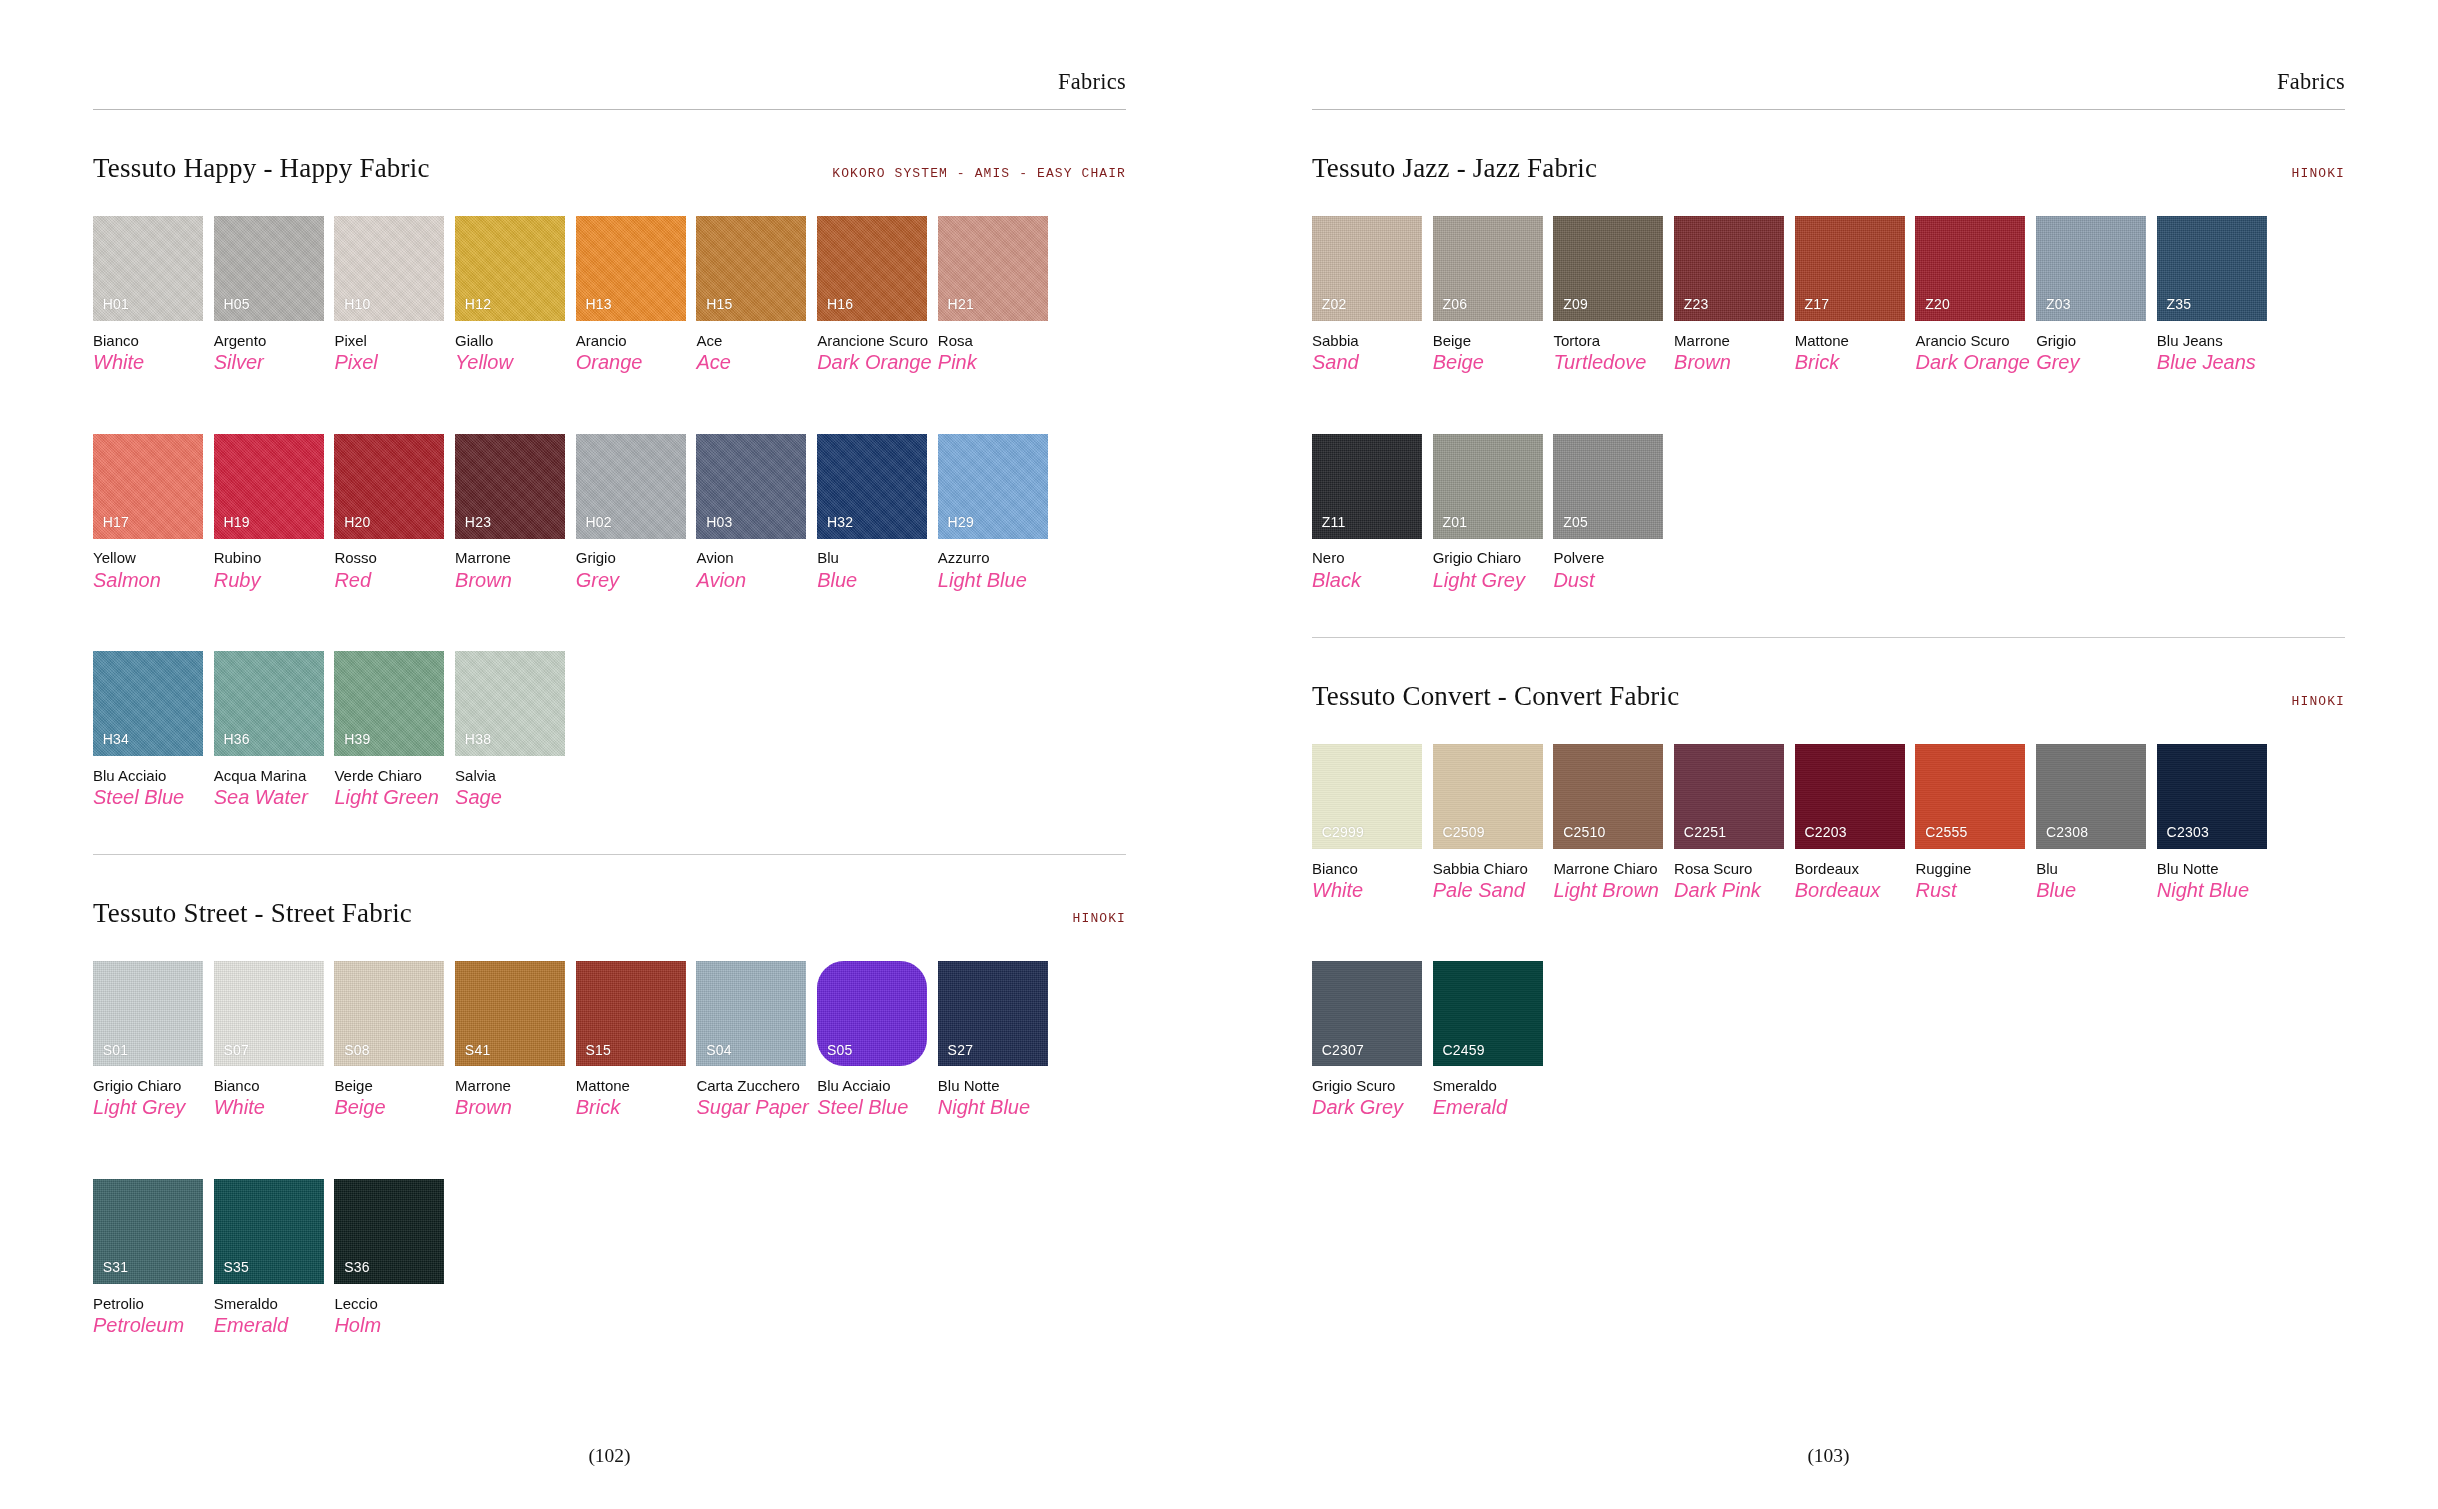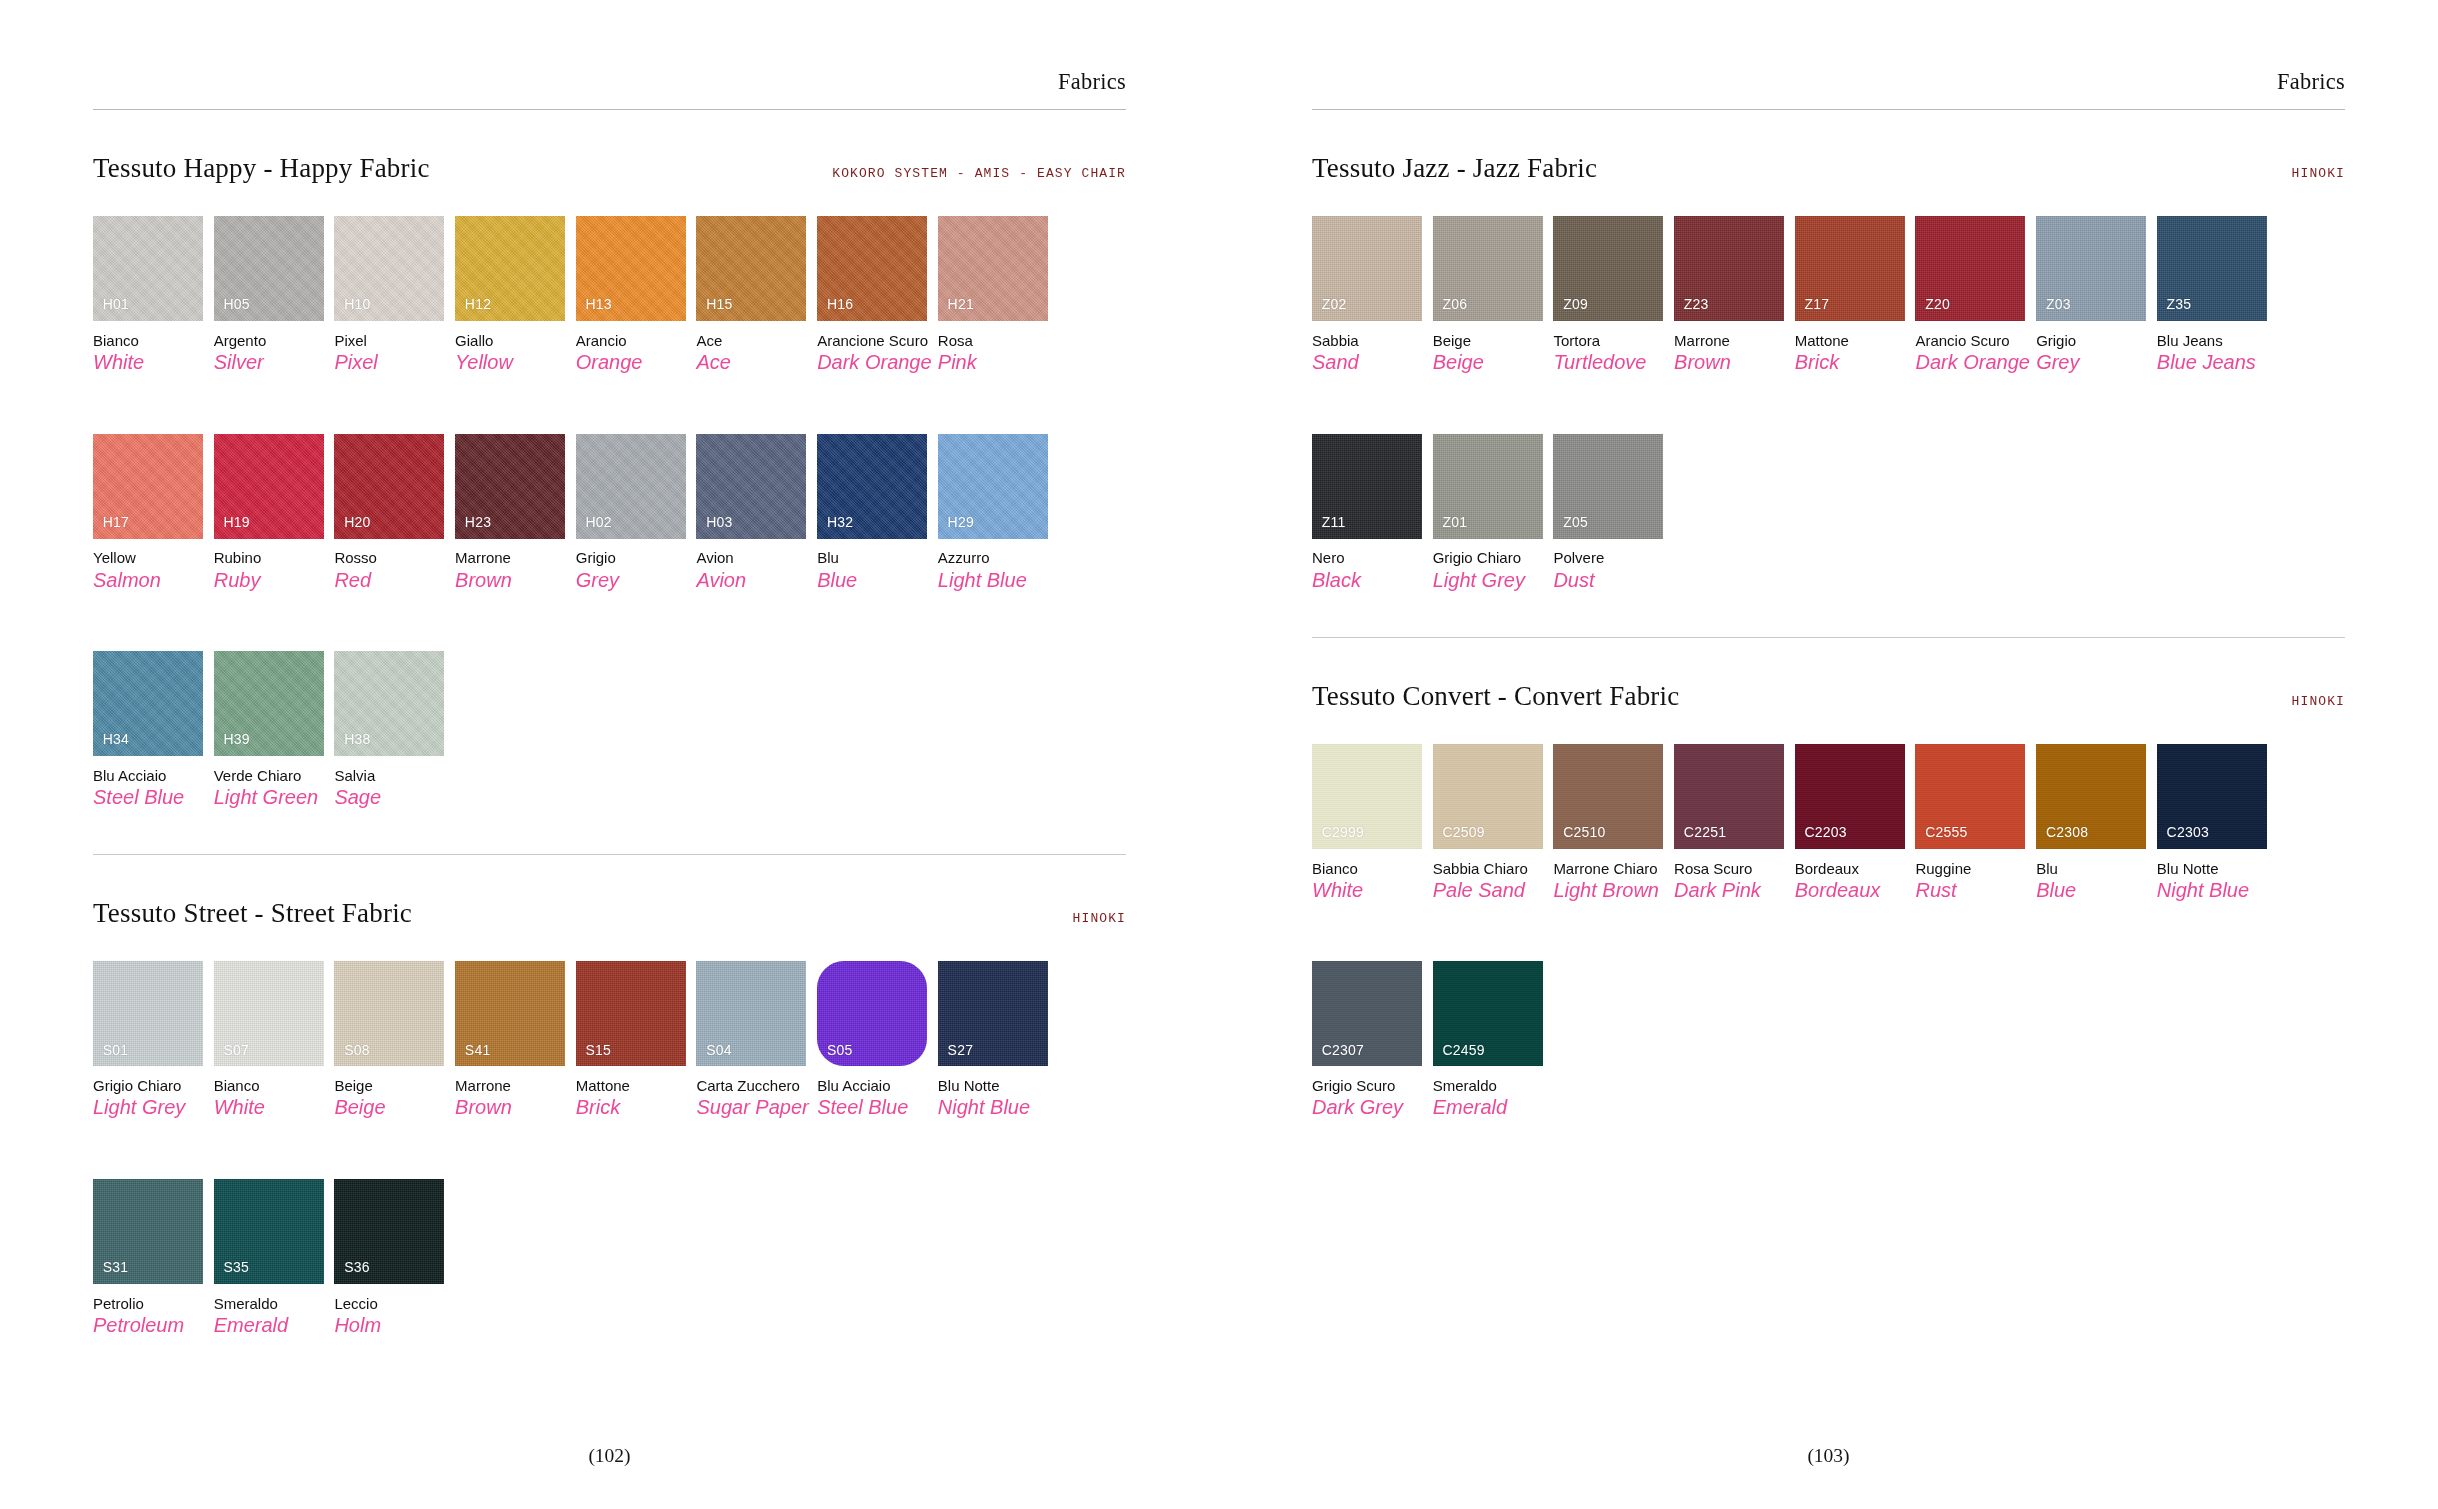--- a/index.html
+++ b/index.html
@@ -219,20 +219,27 @@
             <div class="sw-en">Light Blue</div>
           </div>
           <div class="swatch">
             <div class="chip " style="background: rgb(76, 135, 164);">
               <span class="code">H34</span>
             </div>
             <div class="sw-name">Blu Acciaio</div>
             <div class="sw-en">Steel Blue</div>
           </div>
           <div class="swatch">
+            <div class="chip " style="background: rgb(116, 166, 157);">
+              <span class="code">H36</span>
+            </div>
+            <div class="sw-name">Acqua Marina</div>
+            <div class="sw-en">Sea Water</div>
+          </div>
+          <div class="swatch">
             <div class="chip " style="background: rgb(118, 162, 134);">
               <span class="code">H39</span>
             </div>
             <div class="sw-name">Verde Chiaro</div>
             <div class="sw-en">Light Green</div>
           </div>
           <div class="swatch">
             <div class="chip " style="background: rgb(196, 208, 197);">
               <span class="code">H38</span>
             </div>
@@ -469,21 +476,21 @@
             <div class="sw-en">Bordeaux</div>
           </div>
           <div class="swatch">
             <div class="chip flat" style="background: rgb(200, 69, 43);">
               <span class="code">C2555</span>
             </div>
             <div class="sw-name">Ruggine</div>
             <div class="sw-en">Rust</div>
           </div>
           <div class="swatch">
-            <div class="chip flat" style="background: #a16207;">
+            <div class="chip flat" style="background: #737373;">
               <span class="code">C2308</span>
             </div>
             <div class="sw-name">Blu</div>
             <div class="sw-en">Blue</div>
           </div>
           <div class="swatch">
             <div class="chip flat" style="background: rgb(16, 32, 60);">
               <span class="code">C2303</span>
             </div>
             <div class="sw-name">Blu Notte</div>

